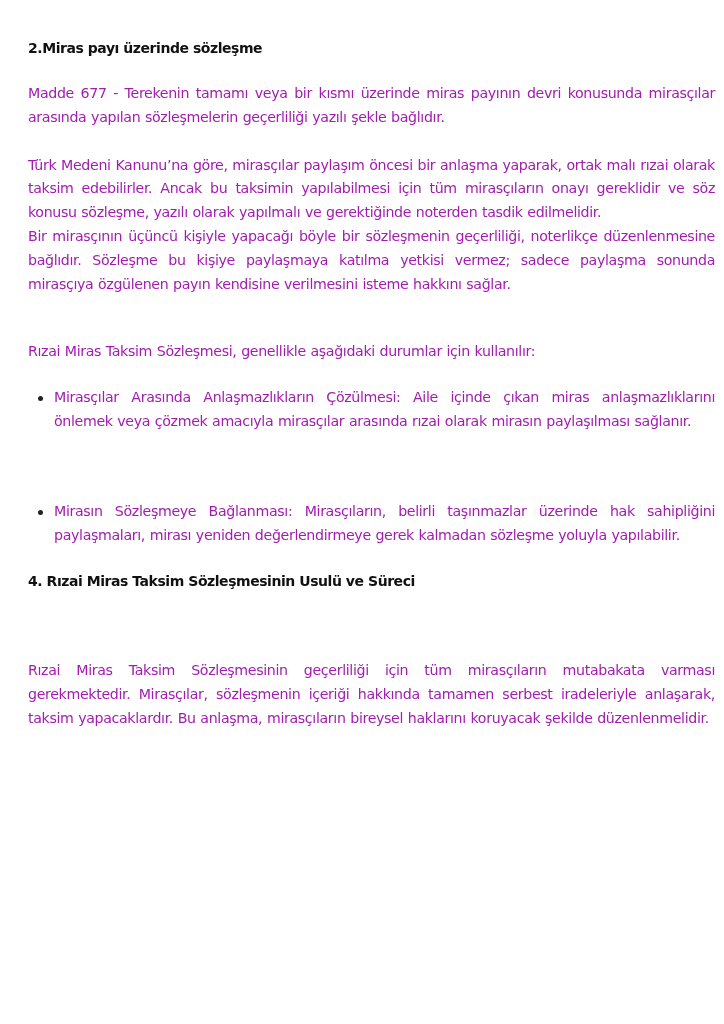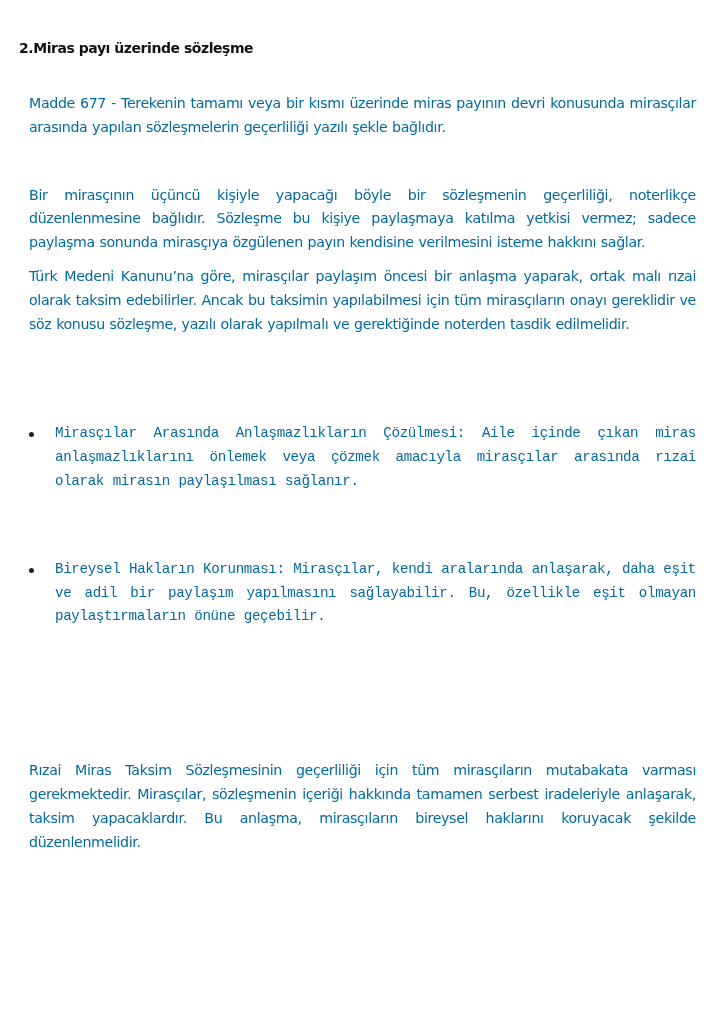--- a/index.html
+++ b/index.html
@@ -10,47 +10,46 @@
     body {
       width: 724px;
       height: 1024px;
       overflow: hidden;
       position: relative;
       font-family: "DejaVu Sans", sans-serif;
       color: #1e1e1e;
     }
     .page {
       position: absolute;
-      left: 19px;
+      left: 28px;
       top: 36px;
       width: 687px;
     }
     .heading {
       font-family: "DejaVu Sans", sans-serif;
       font-weight: bold;
       font-size: 14px;
       letter-spacing: -0.45px;
       line-height: 24px;
       margin: 0;
       color: #111111;
     }
     .para {
       font-size: 14.2px;
       line-height: 23.8px;
       text-align: justify;
-      margin: 10px;
+      margin: 0;
       letter-spacing: -0.35px;
       word-spacing: 0.5px;
-      color: #0369a1;
+      color: #a21caf;
     }
     .bullets {
       list-style: none;
       margin: 0;
       padding: 0;
-      font-family: Liberation Mono, monospace;
     }
     .bullet {
       position: relative;
       padding-left: 26px;
     }
     .bullet-dot {
       position: absolute;
       left: 10px;
       top: 10px;
       width: 5px;
@@ -64,41 +63,43 @@
   </style>
 </head>
 <body>
 
 <div class="page">
 
   <h2 class="heading">2.Miras payı üzerinde sözleşme</h2>
   <div class="gap-s"></div>
   <p class="para">Madde 677 - Terekenin tamamı veya bir kısmı üzerinde miras payının devri konusunda mirasçılar arasında yapılan sözleşmelerin geçerliliği yazılı şekle bağlıdır.</p>
   <div class="gap-m"></div>
+  <p class="para">Türk Medeni Kanunu’na göre, mirasçılar paylaşım öncesi bir anlaşma yaparak, ortak malı rızai olarak taksim edebilirler. Ancak bu taksimin yapılabilmesi için tüm mirasçıların onayı gereklidir ve söz konusu sözleşme, yazılı olarak yapılmalı ve gerektiğinde noterden tasdik edilmelidir.</p>
   <p class="para">Bir mirasçının üçüncü kişiyle yapacağı böyle bir sözleşmenin geçerliliği, noterlikçe düzenlenmesine bağlıdır. Sözleşme bu kişiye paylaşmaya katılma yetkisi vermez; sadece paylaşma sonunda mirasçıya özgülenen payın kendisine verilmesini isteme hakkını sağlar.</p>
-  <p class="para">Türk Medeni Kanunu’na göre, mirasçılar paylaşım öncesi bir anlaşma yaparak, ortak malı rızai olarak taksim edebilirler. Ancak bu taksimin yapılabilmesi için tüm mirasçıların onayı gereklidir ve söz konusu sözleşme, yazılı olarak yapılmalı ve gerektiğinde noterden tasdik edilmelidir.</p>
   <div class="gap-s"></div>
 
   <div class="gap-s"></div>
+  <p class="para">Rızai Miras Taksim Sözleşmesi, genellikle aşağıdaki durumlar için kullanılır:</p>
   <div class="gap-s"></div>
 
   <ul class="bullets">
     <li class="bullet">
       <span class="bullet-dot"></span>
       <p class="para">Mirasçılar Arasında Anlaşmazlıkların Çözülmesi: Aile içinde çıkan miras anlaşmazlıklarını önlemek veya çözmek amacıyla mirasçılar arasında rızai olarak mirasın paylaşılması sağlanır.</p>
     </li>
     <li class="gap-bullet"></li>
     <li class="gap-bullet"></li>
+    <li class="gap-bullet"></li>
     <li class="bullet">
       <span class="bullet-dot"></span>
-      <p class="para">Bireysel Hakların Korunması: Mirasçılar, kendi aralarında anlaşarak, daha eşit ve adil bir paylaşım yapılmasını sağlayabilir. Bu, özellikle eşit olmayan paylaştırmaların önüne geçebilir.</p>
+      <p class="para">Mirasın Sözleşmeye Bağlanması: Mirasçıların, belirli taşınmazlar üzerinde hak sahipliğini paylaşmaları, mirası yeniden değerlendirmeye gerek kalmadan sözleşme yoluyla yapılabilir.</p>
     </li>
-    <li class="gap-bullet"></li>
   </ul>
   <div class="gap-s"></div>
 
+  <h2 class="heading">4. Rızai Miras Taksim Sözleşmesinin Usulü ve Süreci</h2>
   <div class="gap-s"></div>
   <div class="gap-s"></div>
 
   <div class="gap-s"></div>
   <p class="para">Rızai Miras Taksim Sözleşmesinin geçerliliği için tüm mirasçıların mutabakata varması gerekmektedir. Mirasçılar, sözleşmenin içeriği hakkında tamamen serbest iradeleriyle anlaşarak, taksim yapacaklardır. Bu anlaşma, mirasçıların bireysel haklarını koruyacak şekilde düzenlenmelidir.</p>
 
 </div>
 
 </body></html>

